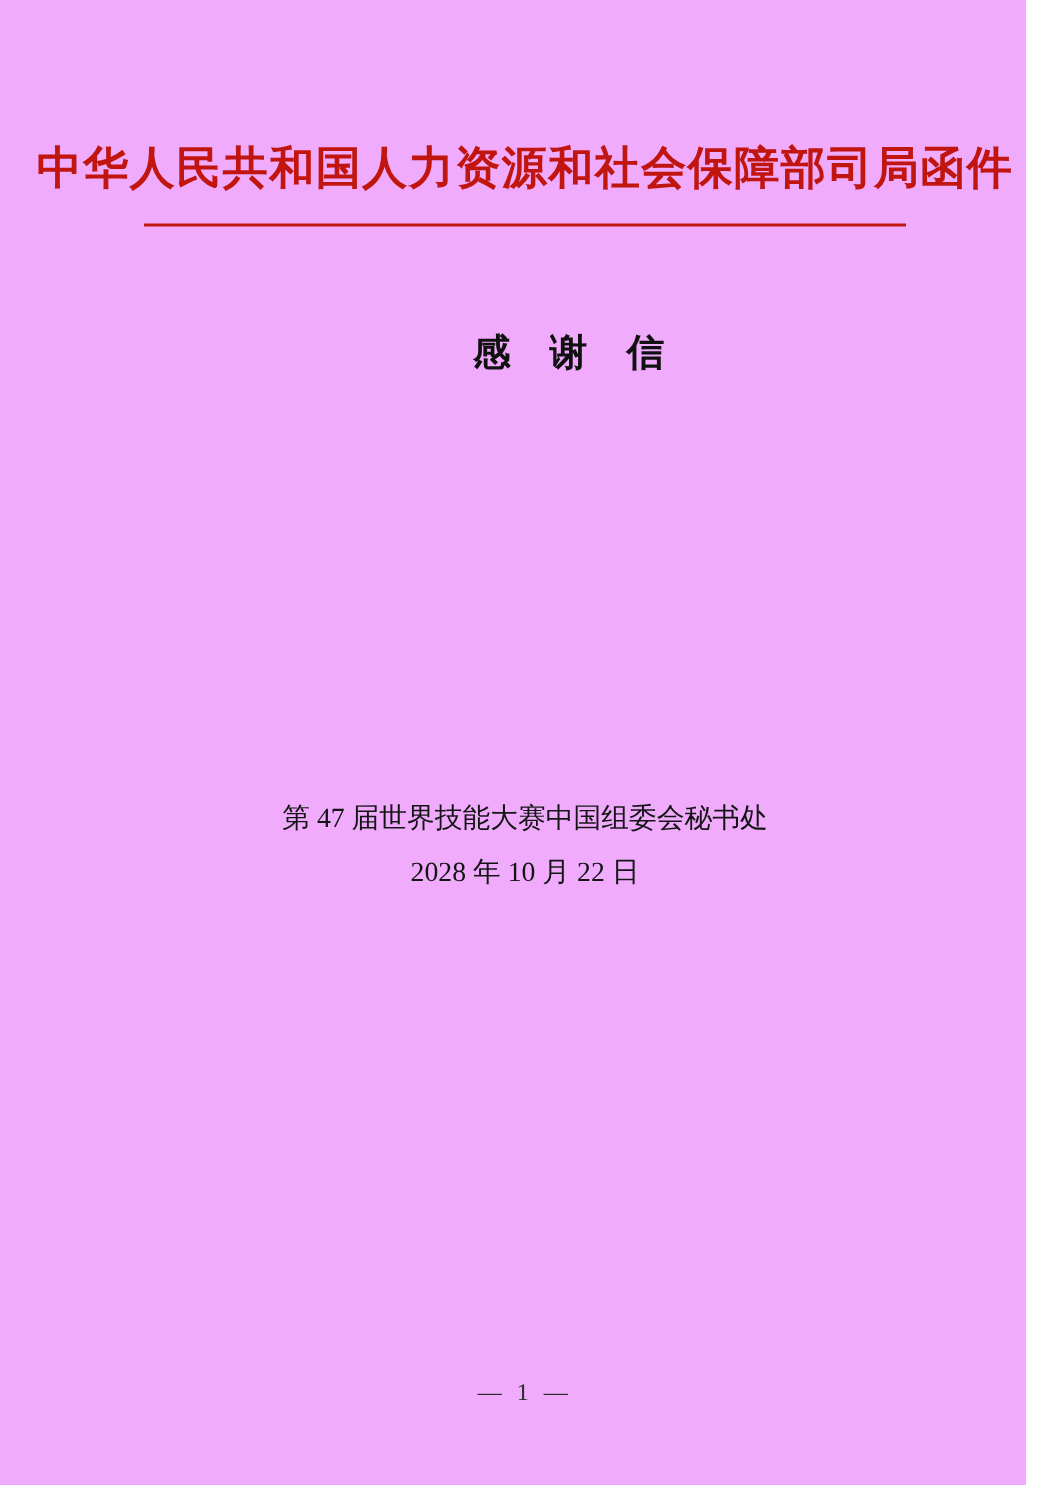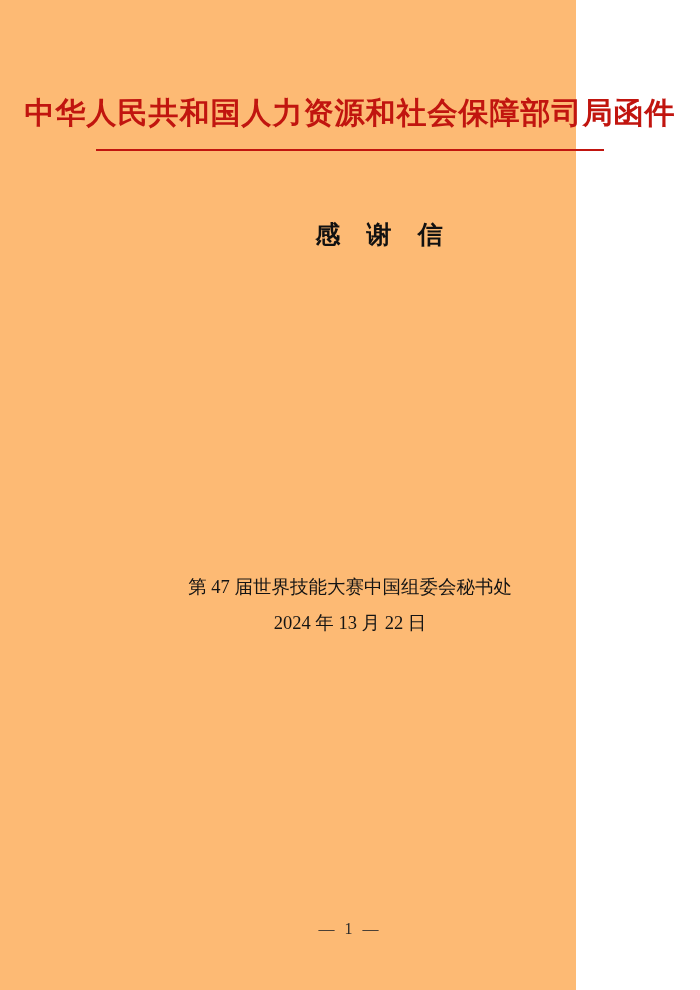--- a/index.html
+++ b/index.html
@@ -12,23 +12,23 @@
     height: 990px;
     position: relative;
     font-family: "Liberation Serif", "DejaVu Serif", serif;
     color: #1a1a1a;
     overflow: hidden;
   }
   .page {
     position: absolute;
     left: 0;
     top: 0;
-    width: 576px;
+    width: 684px;
     height: 990px;
-    background: #fdba74;
+    background: #f0abfc;
   }
   .letterhead {
     position: absolute;
     top: 96px;
     left: 0;
     width: 700px;
     text-align: center;
   }
   .letterhead-title {
     font-family: "Liberation Serif", "DejaVu Serif", serif;
@@ -77,21 +77,20 @@
     text-align: justify;
     text-justify: inter-ideograph;
     color: #141414;
   }
   .signature-block {
     position: absolute;
     top: 528px;
     left: 0;
     width: 700px;
     text-align: center;
-    margin-top: 41px;
   }
   .sign-org {
     font-size: 18.5px;
     line-height: 1.95;
     color: #141414;
   }
   .sign-date {
     font-size: 18.5px;
     line-height: 1.95;
     color: #141414;
@@ -115,18 +114,18 @@
   <div class="letterhead">
     <div class="letterhead-title">中华人民共和国人力资源和社会保障部司局函件</div>
     <div class="letterhead-rule"></div>
   </div>
 
   <div class="doc-title">感 谢 信</div>
 
 
   <div class="signature-block">
     <div class="sign-org">第 47 届世界技能大赛中国组委会秘书处</div>
-    <div class="sign-date">2024 年 13 月 22 日</div>
+    <div class="sign-date">2028 年 10 月 22 日</div>
   </div>
 
   <div class="page-number">— 1 —</div>
 
 </div>
 
 </body></html>

